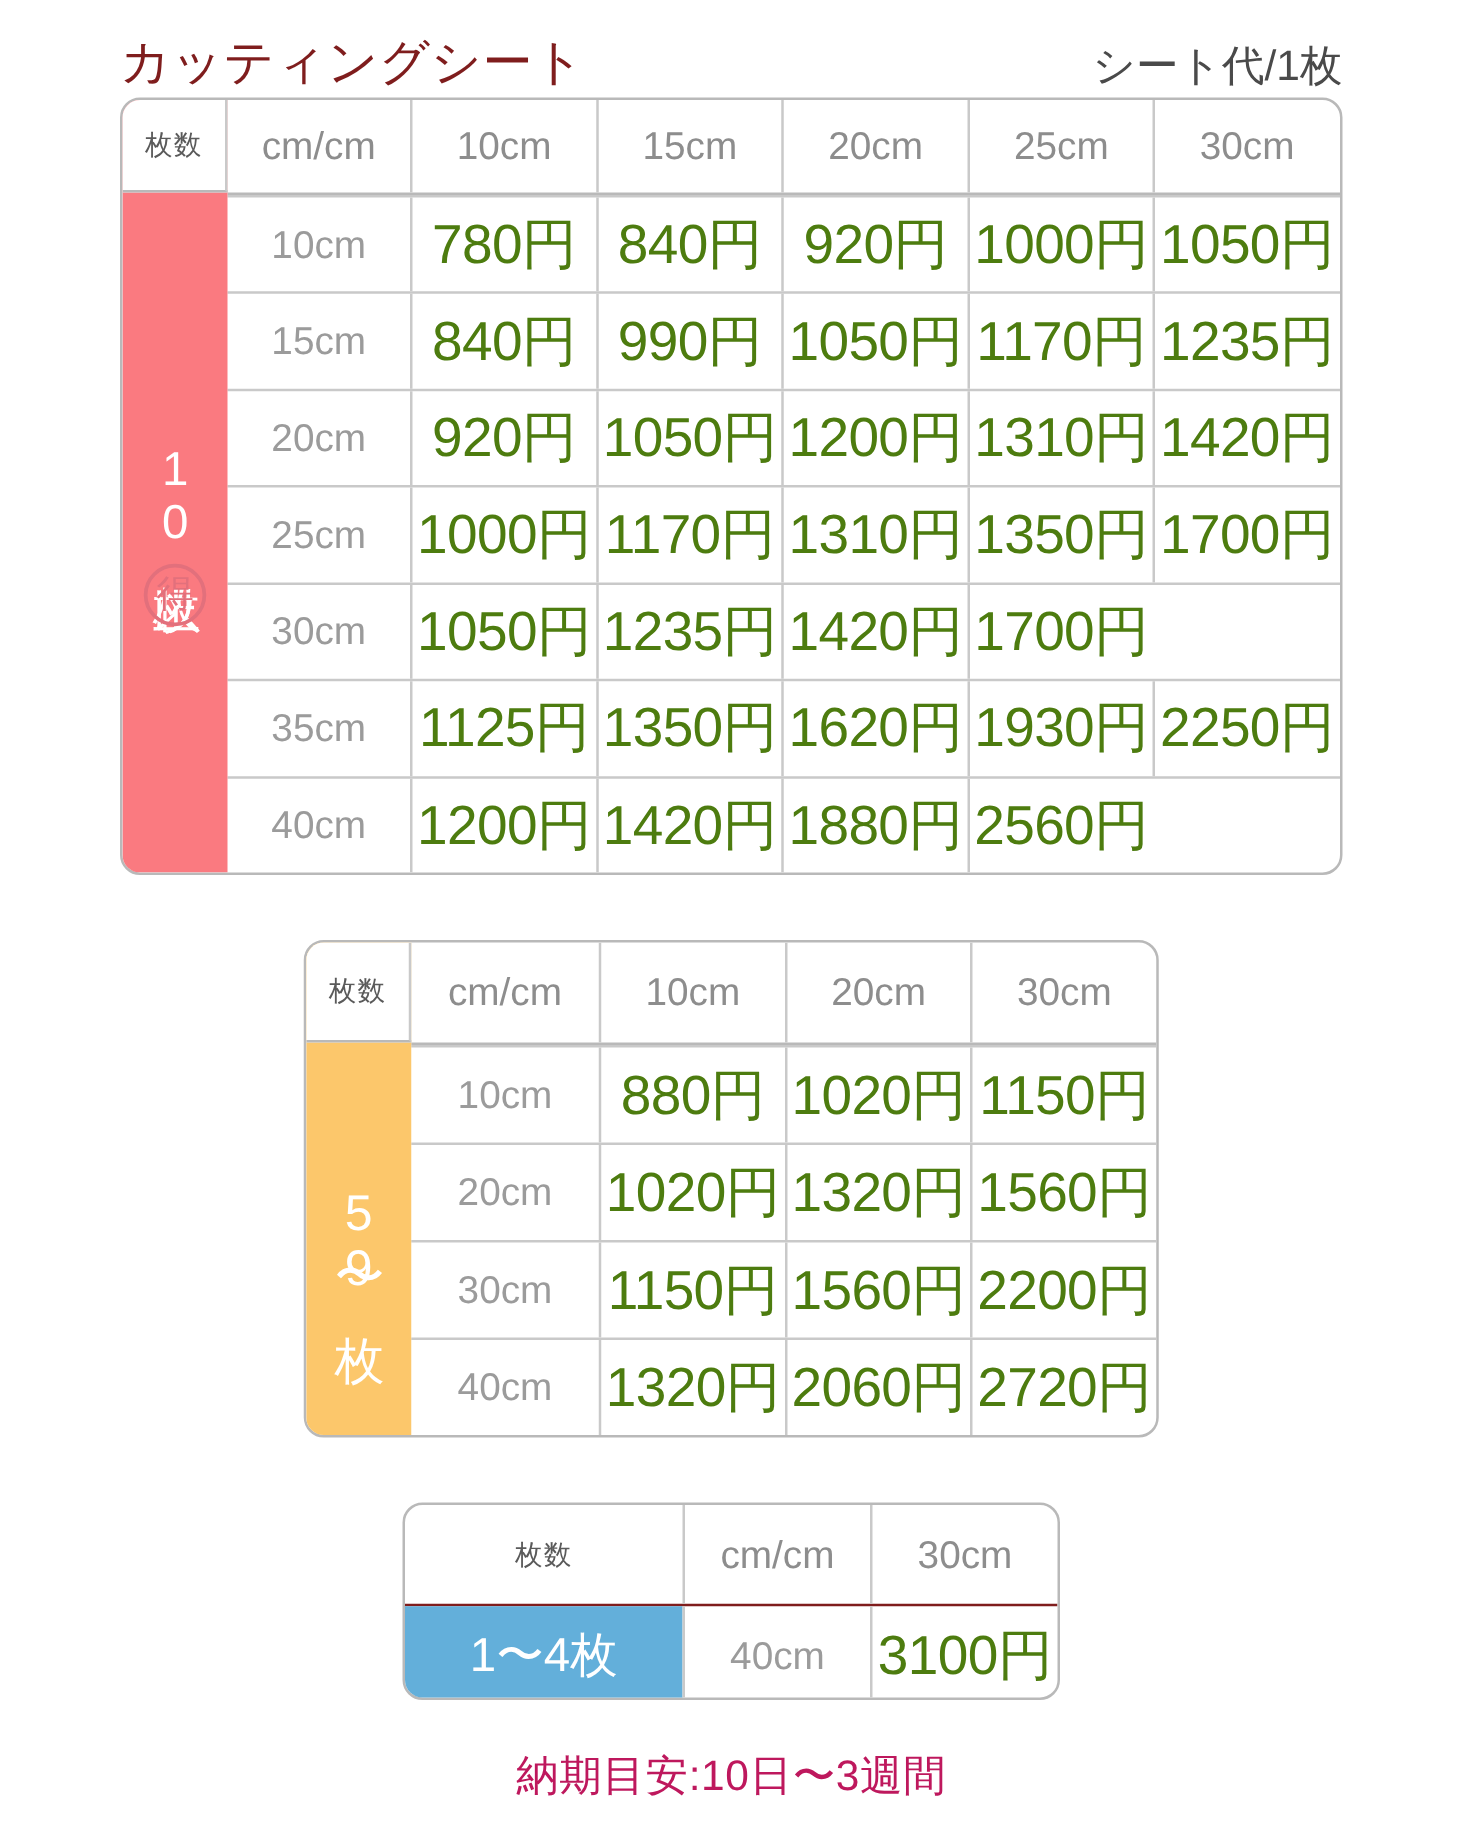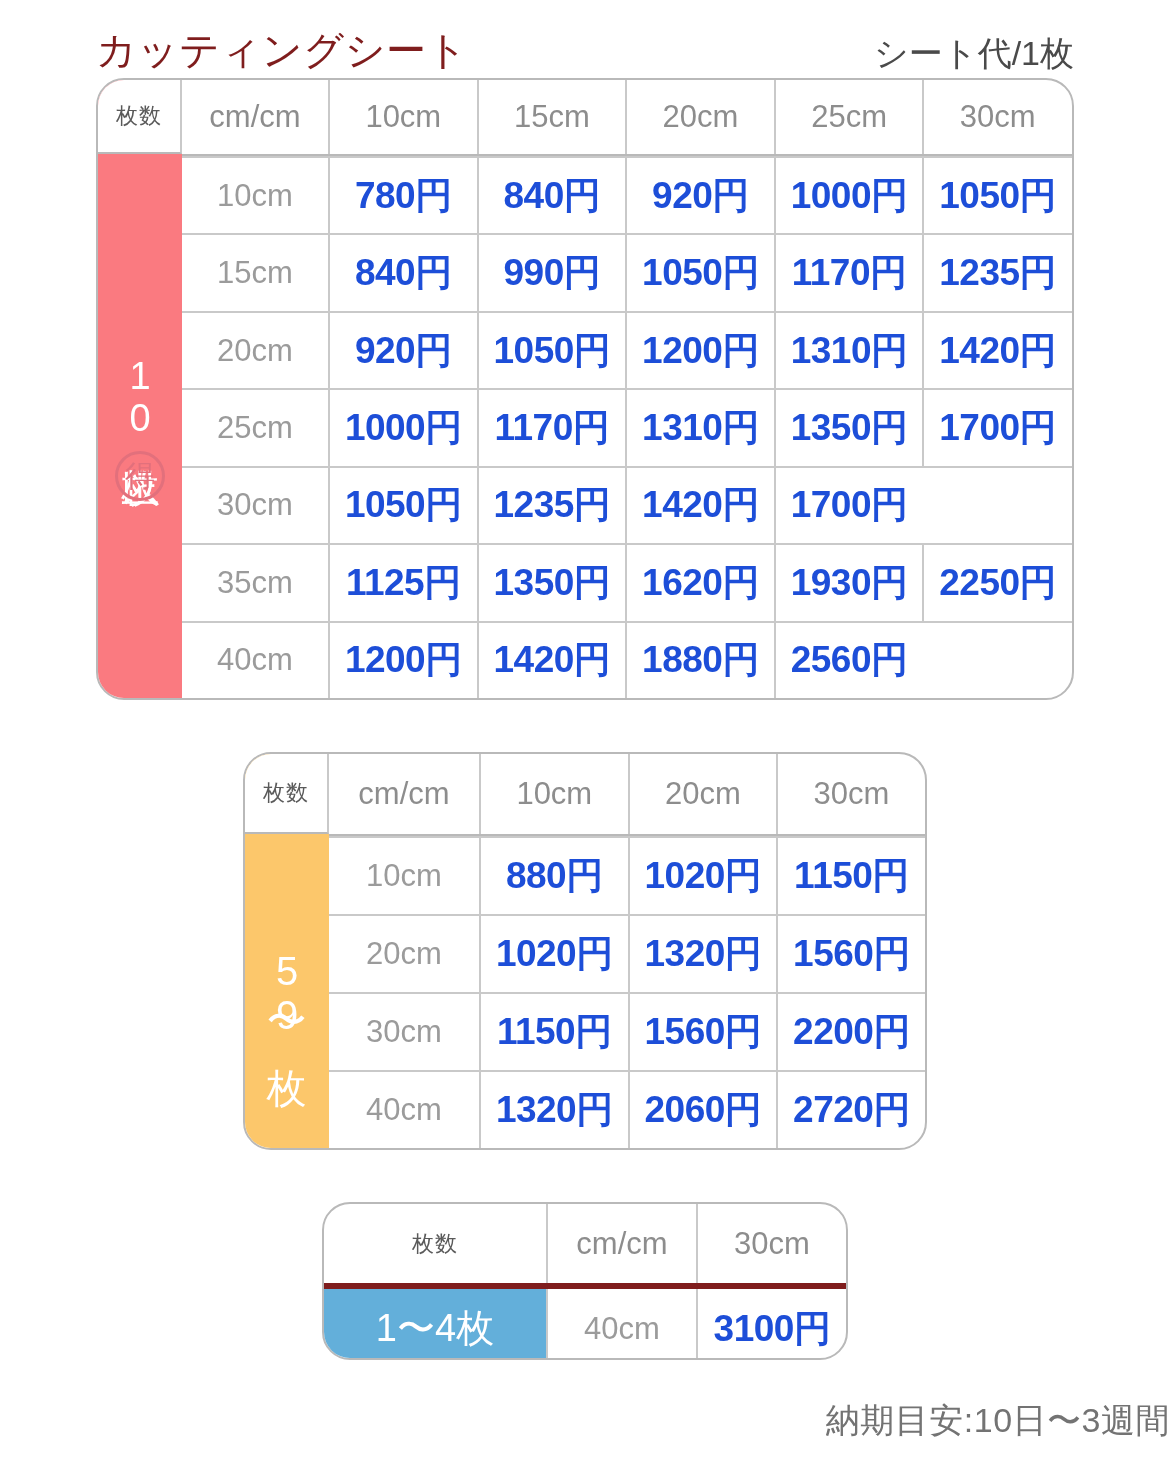--- a/index.html
+++ b/index.html
@@ -39,21 +39,21 @@
     color: #4a4a4a;
     line-height: 1;
     font-weight: 400;
   }
 
   
   .card {
     position: absolute;
     background: #ffffff;
     border: 2px solid #b9b9b9;
-    border-radius: 28px;
+    border-radius: 16px;
     box-sizing: border-box;
     overflow: hidden;
     display: flex;
   }
 
   
   .accent {
     box-sizing: border-box;
     display: flex;
     flex-direction: column;
@@ -138,23 +138,23 @@
   .cell.hdr {
     font-size: 31px;
     color: #8d8d8d;
     letter-spacing: 0px;
   }
   .cell.rowhdr {
     font-size: 31px;
     color: #9b9b9b;
   }
   .cell.price {
-    font-size: 37px;
-    color: #1d4ed8;
-    font-weight: bold;
+    font-size: 44px;
+    color: #4d7c0f;
+    font-weight: normal;
     letter-spacing: -0.5px;
   }
 
   
   #table-ten {
     left: 96px;
     top: 78px;
     width: 978px;
     height: 622px;
   }
@@ -183,21 +183,21 @@
     left: 322px;
     top: 1202px;
     width: 526px;
     height: 158px;
     display: block;
   }
   #table-one .row {
     display: flex;
     height: 79px;
   }
-  #table-one .row + .row { border-top: 6px solid #7f1d1d; }
+  #table-one .row + .row { border-top: 2px solid #7f1d1d; }
   #table-one .c-qty  { width: 222px; }
   #table-one .c-unit { width: 150px; }
   #table-one .c-val  { width: 150px; }
   #table-one .qty-cell {
     background: #63afda;
     color: #ffffff;
     font-size: 38px;
     font-weight: 400;
     letter-spacing: 0px;
   }
@@ -206,23 +206,23 @@
     color: #5a5a5a;
     letter-spacing: 1px;
   }
 
   
   .footnote {
     position: absolute;
     left: 0;
     top: 1398px;
     width: 1170px;
-    text-align: right;
+    text-align: center;
     font-size: 34px;
-    color: #737373;
+    color: #be185d;
     letter-spacing: 0.5px;
   }
 </style>
 </head>
 <body>
 
 <div class="title-row">
   <div class="title-main">カッティングシート</div>
   <div class="title-sub">シート代/1枚</div>
 </div>

